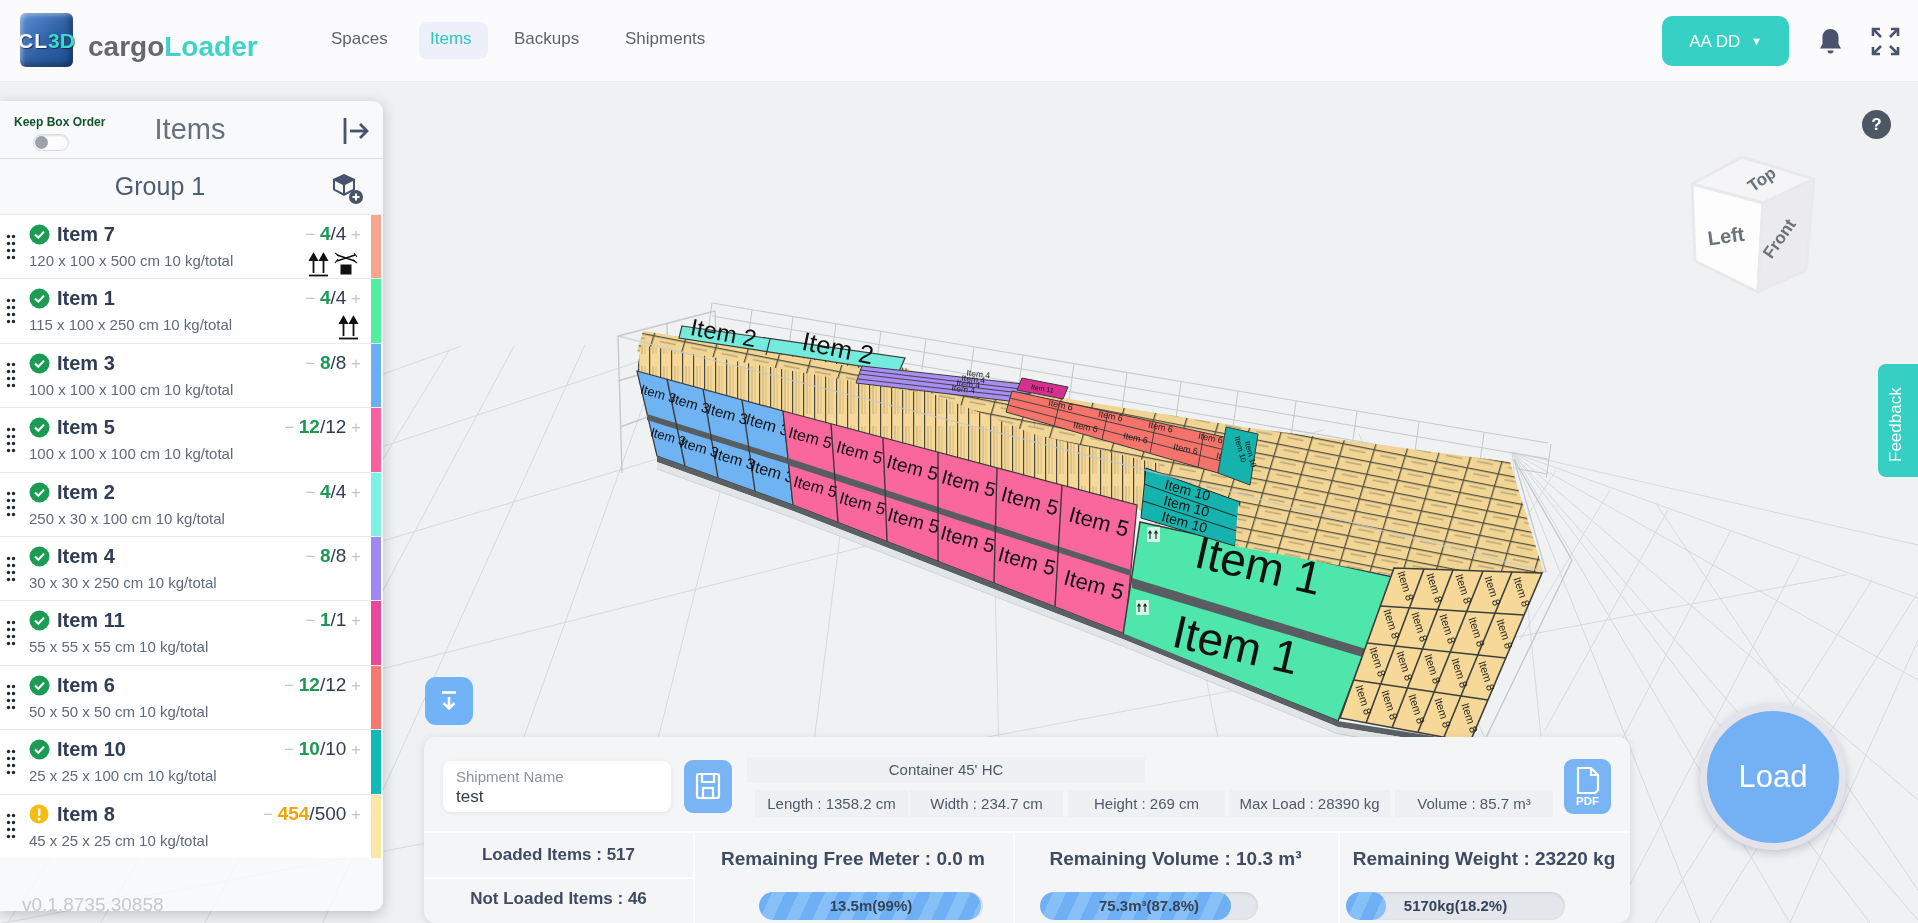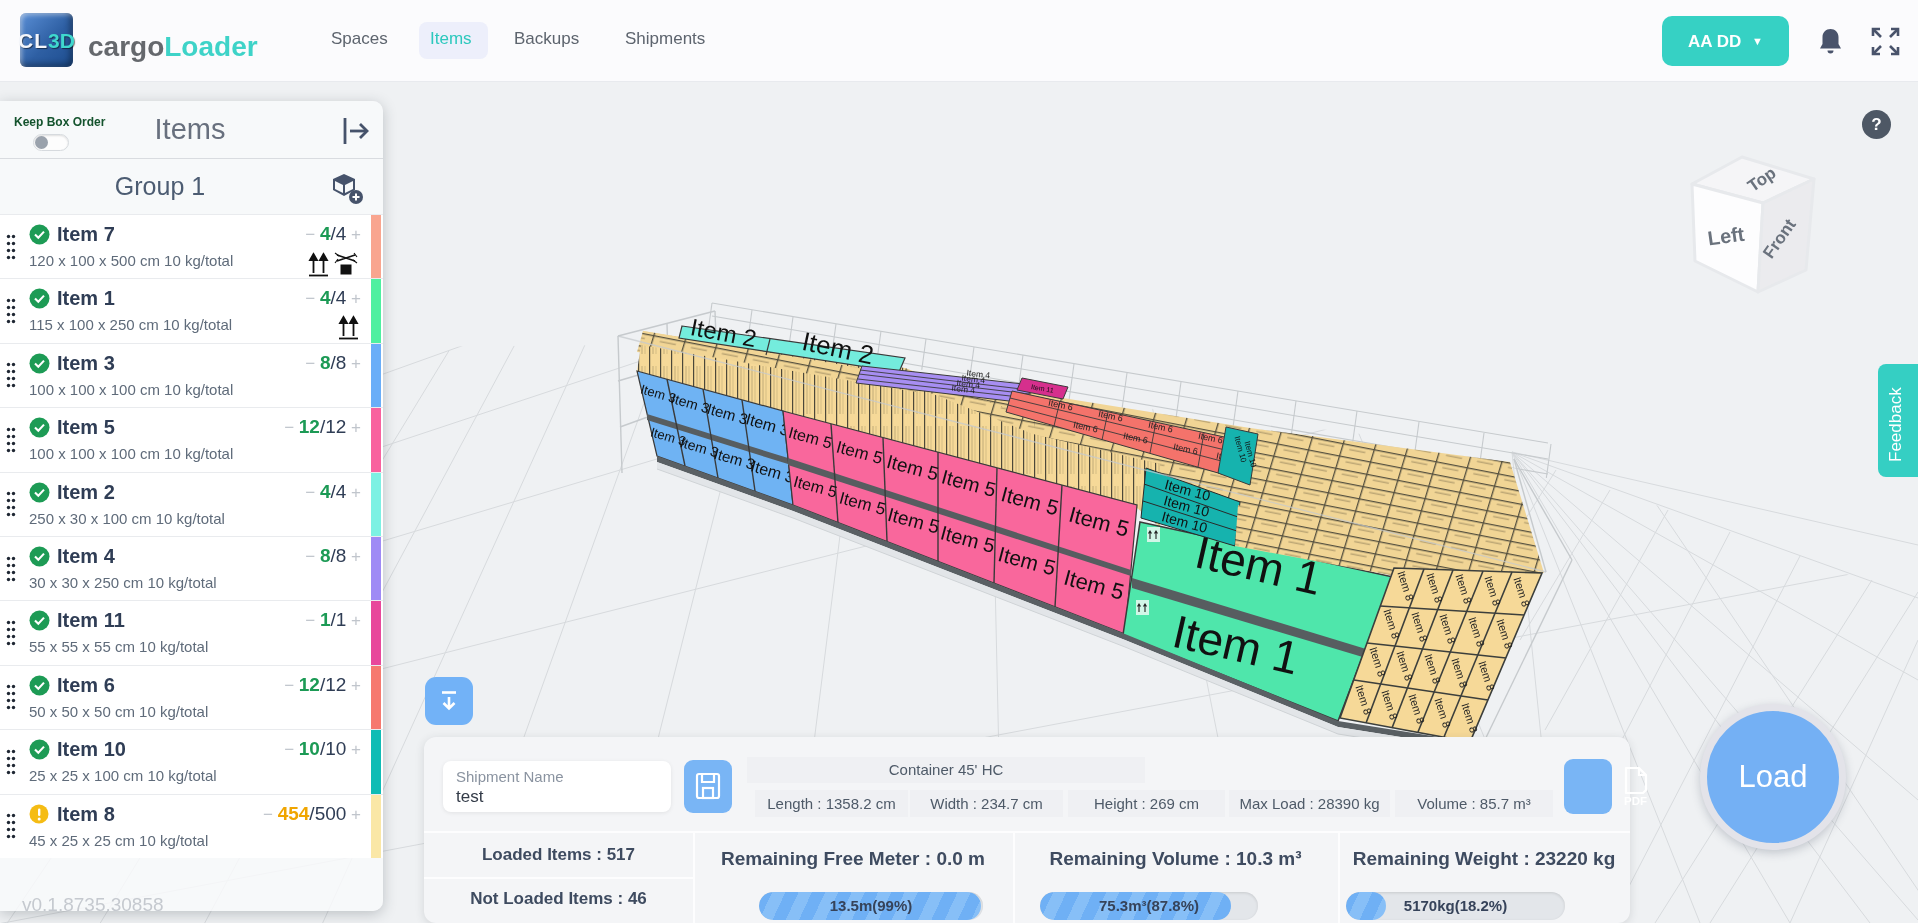--- a/index.html
+++ b/index.html
@@ -8,21 +8,21 @@
   
   #navbar { position:absolute; left:0; top:0; width:1918px; height:82px; background:#fbfbfd; border-bottom:1px solid #e8eaee; z-index:50; }
   #logo { position:absolute; left:20px; top:13px; width:53px; height:54px; border-radius:6px; background:linear-gradient(135deg,#5a8fd6 0%,#2e5fa3 55%,#1d4d8f 100%); box-shadow:inset -3px -3px 6px rgba(0,0,0,.35), inset 2px 2px 4px rgba(255,255,255,.45); display:flex; flex-direction:row; align-items:center; justify-content:center; line-height:1; }
   #logo .cl { color:#f4f6fb; font-weight:bold; font-size:21px; letter-spacing:1px; text-shadow:1px 1px 1px rgba(0,0,0,.5);}
   #logo .td { color:#3fd8ce; font-weight:bold; font-size:21px; letter-spacing:0px; text-shadow:1px 1px 1px rgba(0,0,0,.5);}
   #wordmark { position:absolute; left:88px; top:23px; font-size:28px; font-weight:bold; color:#65686d; letter-spacing:0;margin-top:8px; }
   #wordmark .teal { color:#3ed3c8; }
   .navlink { position:absolute; top:29px; font-size:17px; color:#5d646e; }
   #nav-items-pill { position:absolute; left:419px; top:22px; width:69px; height:37px; background:#edeffb; border-radius:8px; }
   .nav-items { color:#2cc8bd !important; }
-  #user-btn { position:absolute; left:1662px; top:16px; width:127px; height:50px; background:#36d1c4; border-radius:10px; color:#fff; font-size:17px; font-weight:bold; text-align:center; line-height:50px; }
+  #user-btn { position:absolute; left:1662px; top:16px; width:127px; height:50px; background:#36d1c4; border-radius:10px; color:#fff; font-size:17px; font-weight:normal; text-align:center; line-height:50px; }
   #user-btn .caret { font-size:11px; vertical-align:2px; margin-left:6px;}
   
   #leftpanel { position:absolute; left:0px; top:101px; width:383px; height:810px; background:rgba(249,250,251,0.82); border-radius:0 10px 10px 0; box-shadow:0 3px 14px rgba(40,50,60,.25); z-index:40; }
   #kbo { position:absolute; left:14px; top:115px; font-size:12px; font-weight:bold; color:#14532d; z-index:41;}
   #toggle { position:absolute; left:33px; top:134px; width:36px; height:17px; border-radius:9px; background:#fdfdfd; border:1px solid #d6dade; box-shadow:inset 0 1px 2px rgba(0,0,0,.12); z-index:41;}
   #toggle .knob { position:absolute; left:1px; top:1px; width:13px; height:13px; border-radius:50%; background:#9aa2ac; }
   #panel-title { position:absolute; left:100px; top:113px; width:180px; text-align:center; font-size:29px; color:#68707e; z-index:41; }
   #collapse-ic { position:absolute; left:342px; top:116px; z-index:41; }
   #group-hd { position:absolute; left:0; top:158px; width:383px; height:60px; border-top:1px solid #d9dce0; z-index:41; }
   #group-hd .t { position:absolute; left:90px; top:13px; width:140px; text-align:center; font-size:25px; color:#4c5c72; }
@@ -579,21 +579,21 @@
       </svg>
   </div>
   <div id="ctable">
       <div class="cell" style="left:0px;top:0px;width:398px;height:26px;line-height:26px;">Container 45' HC</div>
 <div class="cell" style="left:8px;top:33px;width:153px;height:27px;line-height:27px;">Length : 1358.2 cm</div>
 <div class="cell" style="left:163px;top:33px;width:153px;height:27px;line-height:27px;">Width : 234.7 cm</div>
 <div class="cell" style="left:321px;top:33px;width:157px;height:27px;line-height:27px;">Height : 269 cm</div>
 <div class="cell" style="left:482px;top:33px;width:161px;height:27px;line-height:27px;">Max Load : 28390 kg</div>
 <div class="cell" style="left:648px;top:33px;width:158px;height:27px;line-height:27px;">Volume : 85.7 m³</div>
     </div>
-  <div class="bluebtn" style="left:1140px;top:22px;width:47px;height:55px;padding-left:48px;">
+  <div class="bluebtn" style="left:1140px;top:22px;width:47px;height:55px;">
     <svg width="47" height="55" viewBox="0 0 47 55">
         <path d="M14 9 L27 9 L34 16 L34 31 L31 34 L14 34 Z" fill="none" stroke="#fff" stroke-width="2.2" stroke-linejoin="round"></path>
         <path d="M27 9 L27 16 L34 16" fill="none" stroke="#fff" stroke-width="2.2"></path>
         <text x="12" y="46" font-size="11.5" font-weight="bold" fill="#fff" font-family="Liberation Sans">PDF</text>
       </svg>
   </div>
   <div id="stats">
 <div class="vdiv" style="left:269px;"></div>
 <div class="vdiv" style="left:589px;"></div>
 <div class="vdiv" style="left:914px;"></div>

